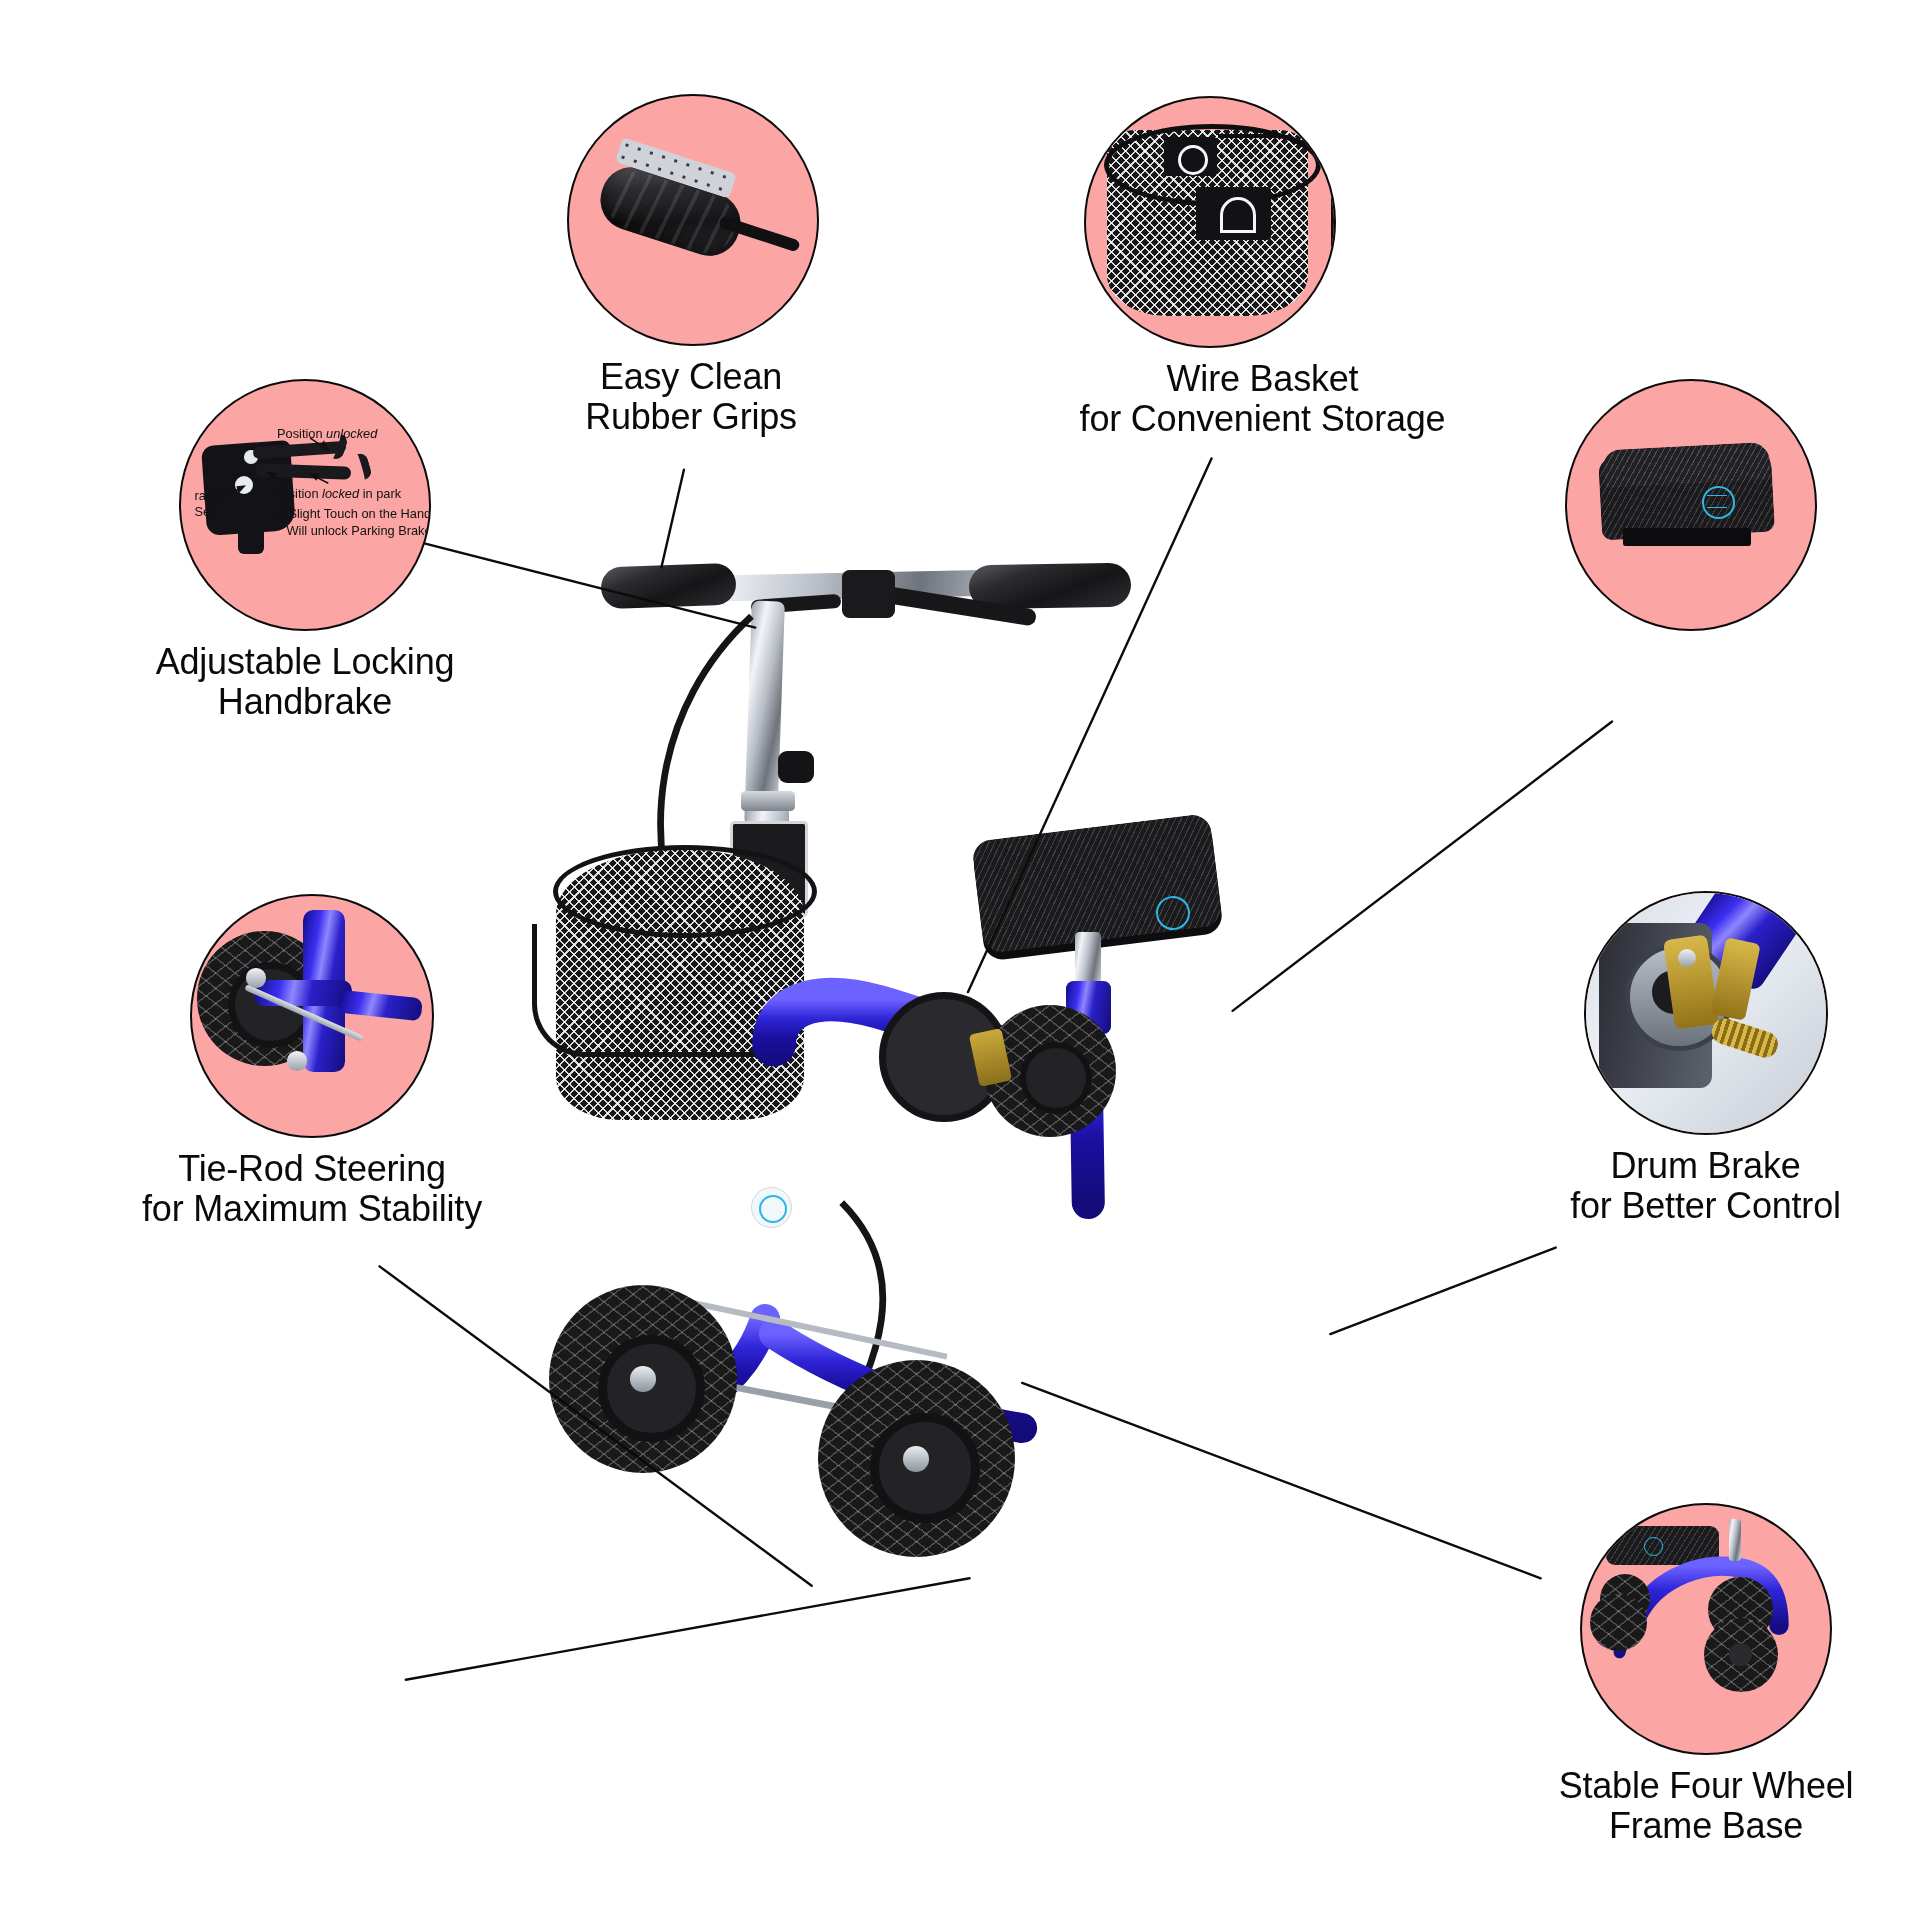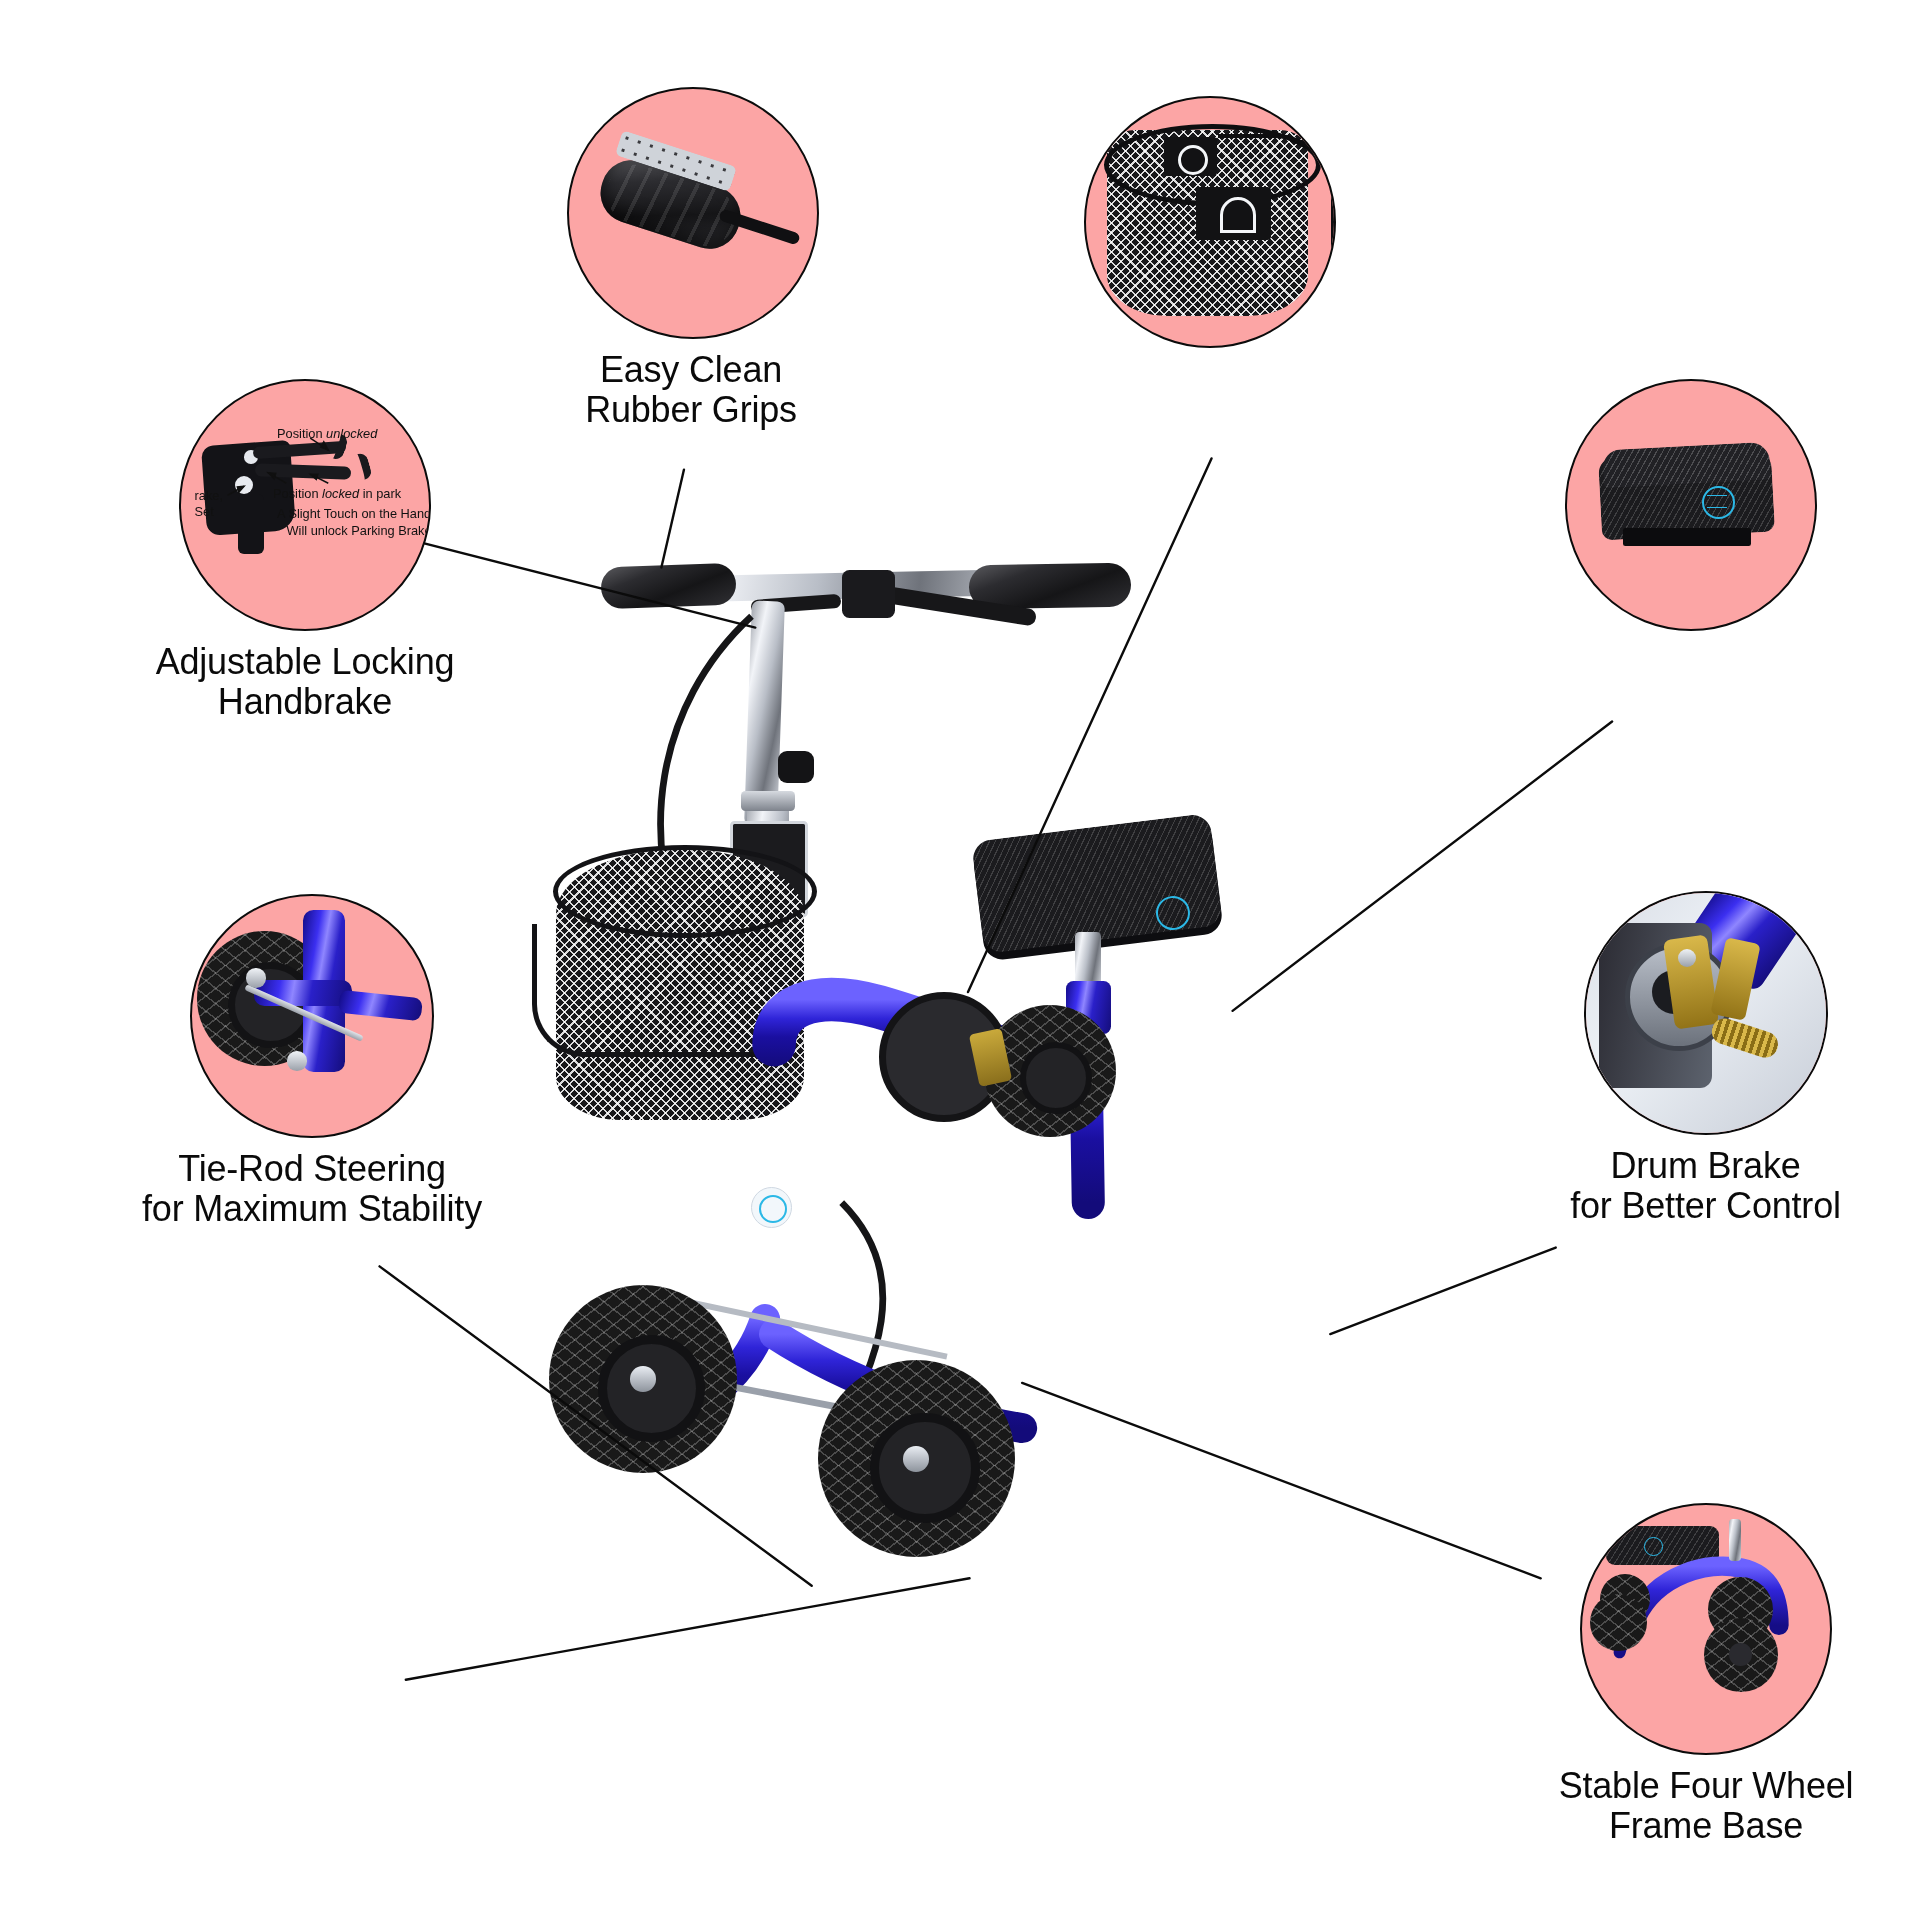--- a/index.html
+++ b/index.html
@@ -156,21 +156,21 @@
     <div style="position:absolute;left:353px;top:466px;width:116px;height:116px;border-radius:50%;
                 background:#2a2a2e;border:7.5px solid #141416;"></div>
     <div class="tread" style="position:absolute;left:458px;top:479px;width:132px;height:132px;border-radius:50%;"></div>
     <div style="position:absolute;left:494px;top:516px;width:60px;height:60px;border-radius:50%;
                 background:#232326;border:6.8px solid #121214;"></div>
 
     <div style="position:absolute;left:448px;top:505px;width:33px;height:53px;
                 background:linear-gradient(#c9a93b,#8a6f1c);border-radius:4.5px;transform:rotate(-12deg);"></div>
   </div>
 
-  <div class="callout" style="left:567px;top:87px;width:248px;">
+  <div class="callout" style="left:567px;top:94px;width:248px;">
     <div class="bubble" style="width:248px;height:248px;margin:0 auto;">
       <div class="art">
         <div class="rubber-grip" style="left:30px;top:84px;width:143px;height:63px;transform:rotate(18deg);
                     box-shadow:inset 0 -9px 16.5px rgba(0,0,0,.6);"></div>
         <div style="position:absolute;left:36px;top:87px;width:132px;height:59px;
                     transform:rotate(18deg);border-radius:30px;
                     background:repeating-linear-gradient(98deg,rgba(255,255,255,.10) 0 3.8px,transparent 3.8px 16.5px);"></div>
         <div class="chrome" style="position:absolute;left:47px;top:59px;width:120px;height:25.6px;
                     transform:rotate(18deg);border-radius:6px;
                     background-image:radial-gradient(circle,#3a3a3e 1.5px,transparent 1.9px);
@@ -196,20 +196,22 @@
                     border:3.8px solid #f4f6f9;border-radius:50% 50% 0 0;"></div>
         <div style="position:absolute;left:78px;top:39px;width:53px;height:39px;
                     background:#121214;border-radius:3.8px;"></div>
         <div style="position:absolute;left:92px;top:47px;width:24px;height:24px;
                     border:3.8px solid #f4f6f9;border-radius:50%;"></div>
         <div style="position:absolute;left:132px;top:36px;width:113px;height:113px;
                     border-top:4.5px solid #0e0e10;border-right:4.5px solid #0e0e10;
                     border-radius:0 60px 0 0;"></div>
       </div>
     </div>
+    <div class="cap">Wire Basket
+for Convenient Storage</div>
   </div>
 
   <div class="callout" style="left:132px;top:379px;width:346px;">
     <div class="bubble" style="width:248px;height:248px;margin:0 auto;">
       <div class="art">
 
         <div style="position:absolute;left:22.5px;top:62px;width:89px;height:90px;
                     background:#131317;border-radius:12px 7.5px 21px 13.5px;transform:rotate(-4deg);"></div>
         <div style="position:absolute;left:57px;top:113px;width:25.6px;height:60px;
                     background:#131317;border-radius:6px;"></div>

